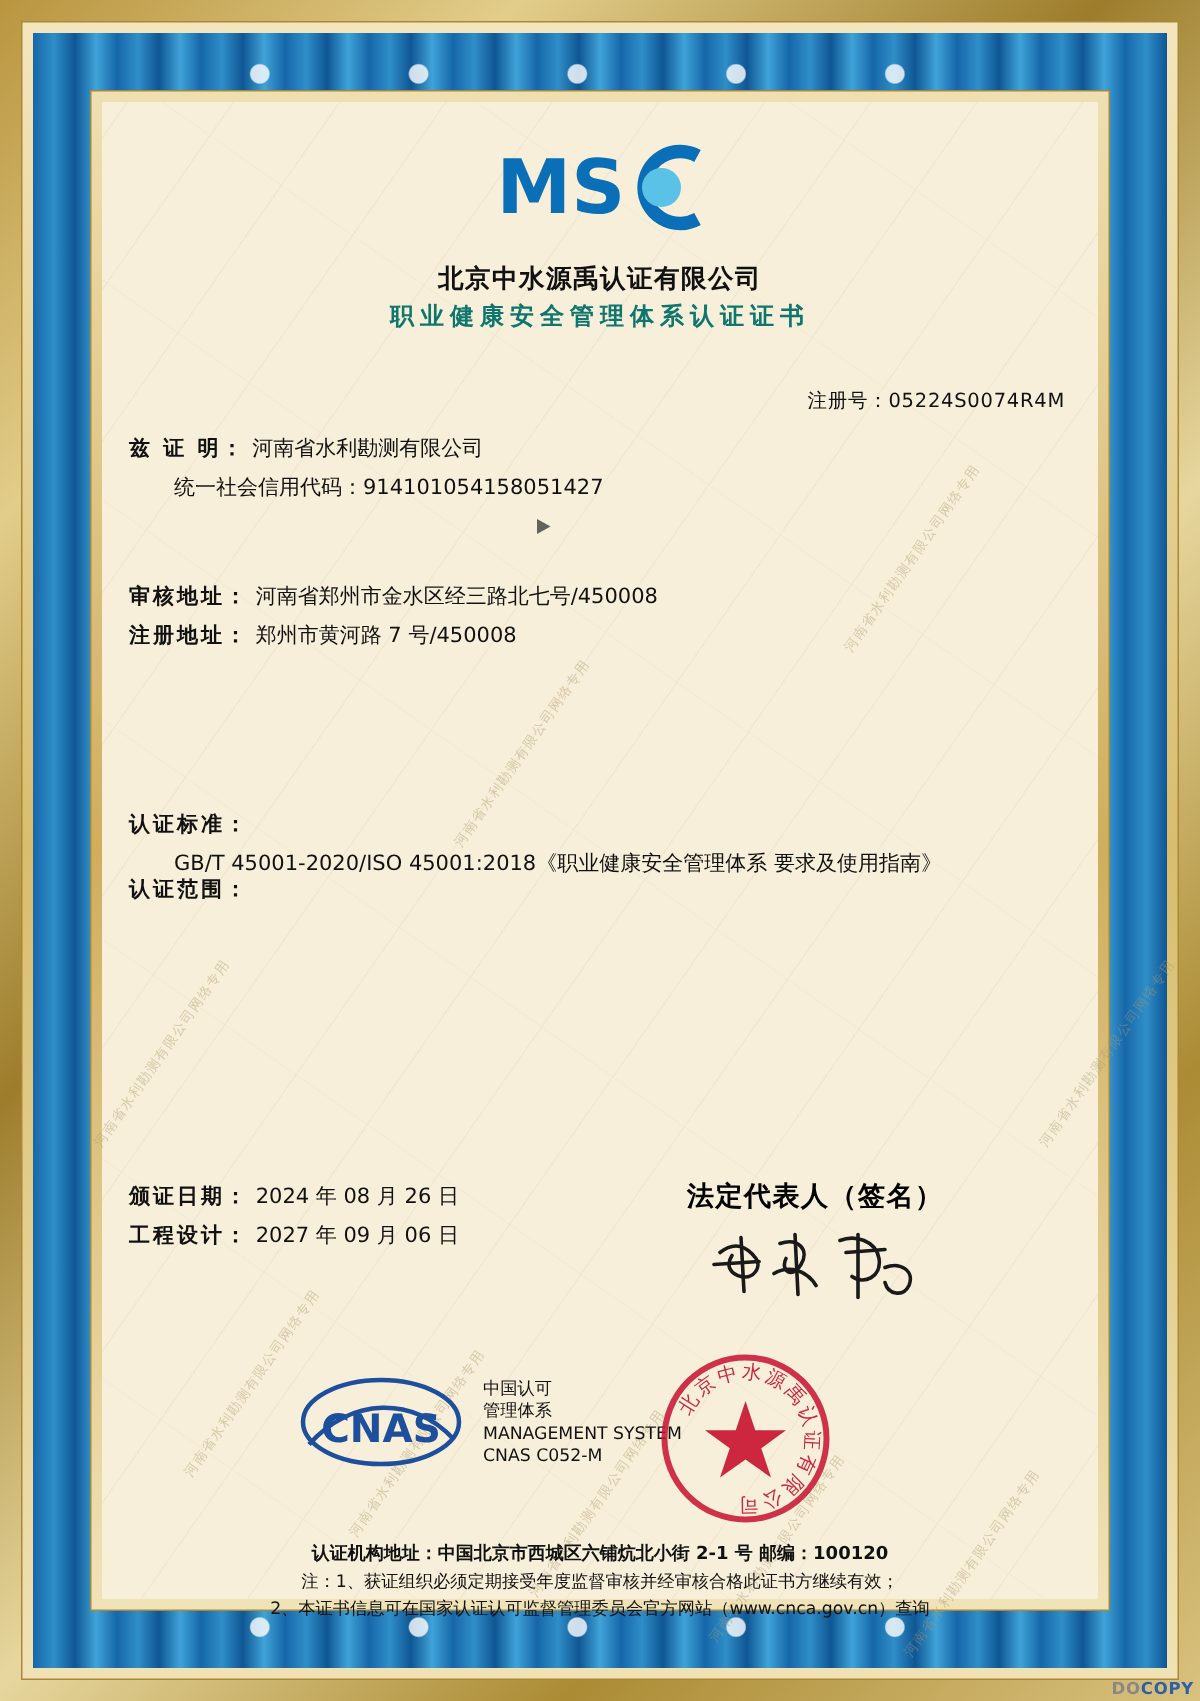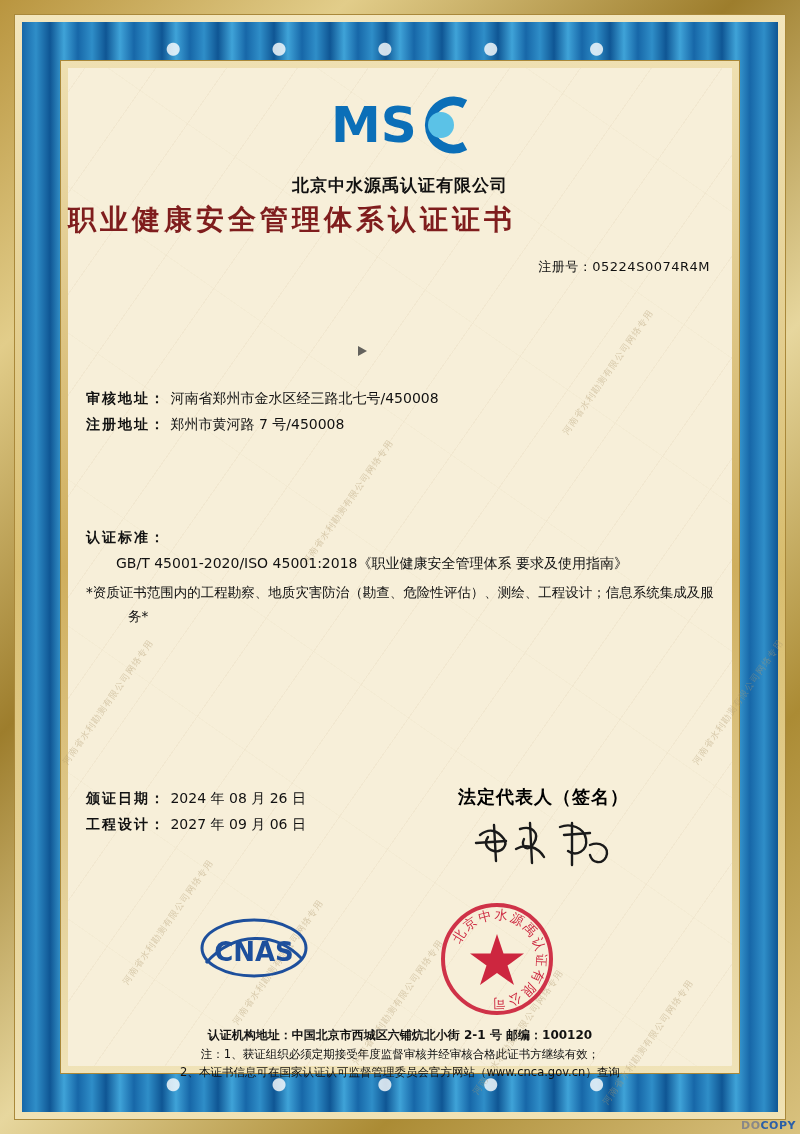--- a/index.html
+++ b/index.html
@@ -133,24 +133,25 @@
     font-size: 17px;
     font-weight: bold;
     letter-spacing: 1px;
     color: #111;
     font-family: "DejaVu Sans", "Liberation Sans", sans-serif;
   }
   .cert-title {
     position: absolute;
     left: 0; right: 0;
     top: 133px;
-    font-size: 28px;
+    text-align: center;
+    font-size: 16px;
     font-weight: bold;
     letter-spacing: 4px;
-    color: #7f1d1d;
+    color: #0f766e;
     font-family: "DejaVu Sans", "Liberation Sans", sans-serif;
   }
 
   .reg-no {
     position: absolute;
     right: 22px;
     top: 190px;
     font-size: 13px;
     color: #111;
     letter-spacing: .5px;
@@ -163,21 +164,21 @@
     right: 18px;
     color: #111;
     font-family: "DejaVu Sans", "Liberation Sans", sans-serif;
   }
   .row { font-size: 14px; line-height: 26px; }
   .row .label { font-weight: bold; letter-spacing: 2px; }
   .indent { padding-left: 30px; }
 
   .cert-to { top: 218px; }
   .addresses { top: 317px; }
-  .standards { top: 456px; }
+  .standards { top: 469px; }
   .scope { top: 512px; }
   .scope .body { padding-left: 0; font-size: 13.5px; line-height: 24px; }
   .scope .body .indent2 { padding-left: 42px; }
 
   .dates { top: 717px; }
   .signature-col {
     position: absolute;
     left: 390px;
     top: 717px;
     width: 240px;
@@ -278,20 +279,29 @@
       </svg>
     </div>
 
     <div class="org-name">北京中水源禹认证有限公司</div>
     <div class="cert-title">职业健康安全管理体系认证证书</div>
 
     <div class="reg-no">
       <span>注册号：</span><span>05224S0074R4M</span>
     </div>
 
+    <div class="block cert-to">
+      <div class="row">
+        <span class="label">兹  证  明：</span>
+        <span>河南省水利勘测有限公司</span>
+      </div>
+      <div class="row indent">
+        <span>统一社会信用代码：</span><span>914101054158051427</span>
+      </div>
+    </div>
 
     <div class="arrow-cursor"></div>
 
     <div class="block addresses">
       <div class="row">
         <span class="label">审核地址：</span>
         <span>河南省郑州市金水区经三路北七号/450008</span>
       </div>
       <div class="row">
         <span class="label">注册地址：</span>
@@ -302,23 +312,22 @@
     <div class="block standards">
       <div class="row">
         <span class="label">认证标准：</span>
       </div>
       <div class="row indent">
         <span>GB/T 45001-2020/ISO 45001:2018《职业健康安全管理体系 要求及使用指南》</span>
       </div>
     </div>
 
     <div class="block scope">
-      <div class="body">
-        <div>*资质证书范围内的工程勘察、地质灾害防治（勘查、危险性评估）、测绘、工程设计；信息系统集成及服</div>
-        <div class="indent2">务*</div>
+      <div class="row">
+        <span class="label">认证范围：</span>
       </div>
     </div>
 
     <div class="block dates">
       <div class="row">
         <span class="label">颁证日期：</span>
         <span>2024 年 08 月 26 日</span>
       </div>
       <div class="row">
         <span class="label">工程设计：</span>
@@ -343,20 +352,26 @@
         </g>
       </svg>
     </div>
 
     <div class="cnas">
       <svg width="112" height="70" viewBox="0 0 112 70">
         <ellipse cx="56" cy="35" rx="52" ry="28" fill="none" stroke="#1d4f9c" stroke-width="3"></ellipse>
         <path d="M8 50 C36 18, 78 18, 104 46" fill="none" stroke="#1d4f9c" stroke-width="3"></path>
         <text x="56" y="48" text-anchor="middle" font-family="DejaVu Sans, sans-serif" font-size="26" font-weight="bold" fill="#1d4f9c">CNAS</text>
       </svg>
+      <div class="cnas-text">
+        <div>中国认可</div>
+        <div>管理体系</div>
+        <div>MANAGEMENT SYSTEM</div>
+        <div>CNAS C052-M</div>
+      </div>
     </div>
 
     <div class="seal">
       <svg width="118" height="118" viewBox="0 0 118 118">
         <circle cx="59" cy="59" r="54" fill="none" stroke="#c8102e" stroke-width="4" opacity="0.85"></circle>
         <path id="sealpath" d="M59,59 m-40,0 a40,40 0 1,1 80,0 a40,40 0 1,1 -80,0" fill="none"></path>
         <text font-family="DejaVu Sans, sans-serif" font-size="13" fill="#c8102e" opacity="0.9" letter-spacing="2">
           <textPath href="#sealpath" startOffset="6%">北京中水源禹认证有限公司</textPath>
         </text>
         <polygon points="59,34 65.5,53.5 86,53.5 69.5,65.5 76,85 59,73 42,85 48.5,65.5 32,53.5 52.5,53.5" fill="#c8102e" opacity="0.9"></polygon>

